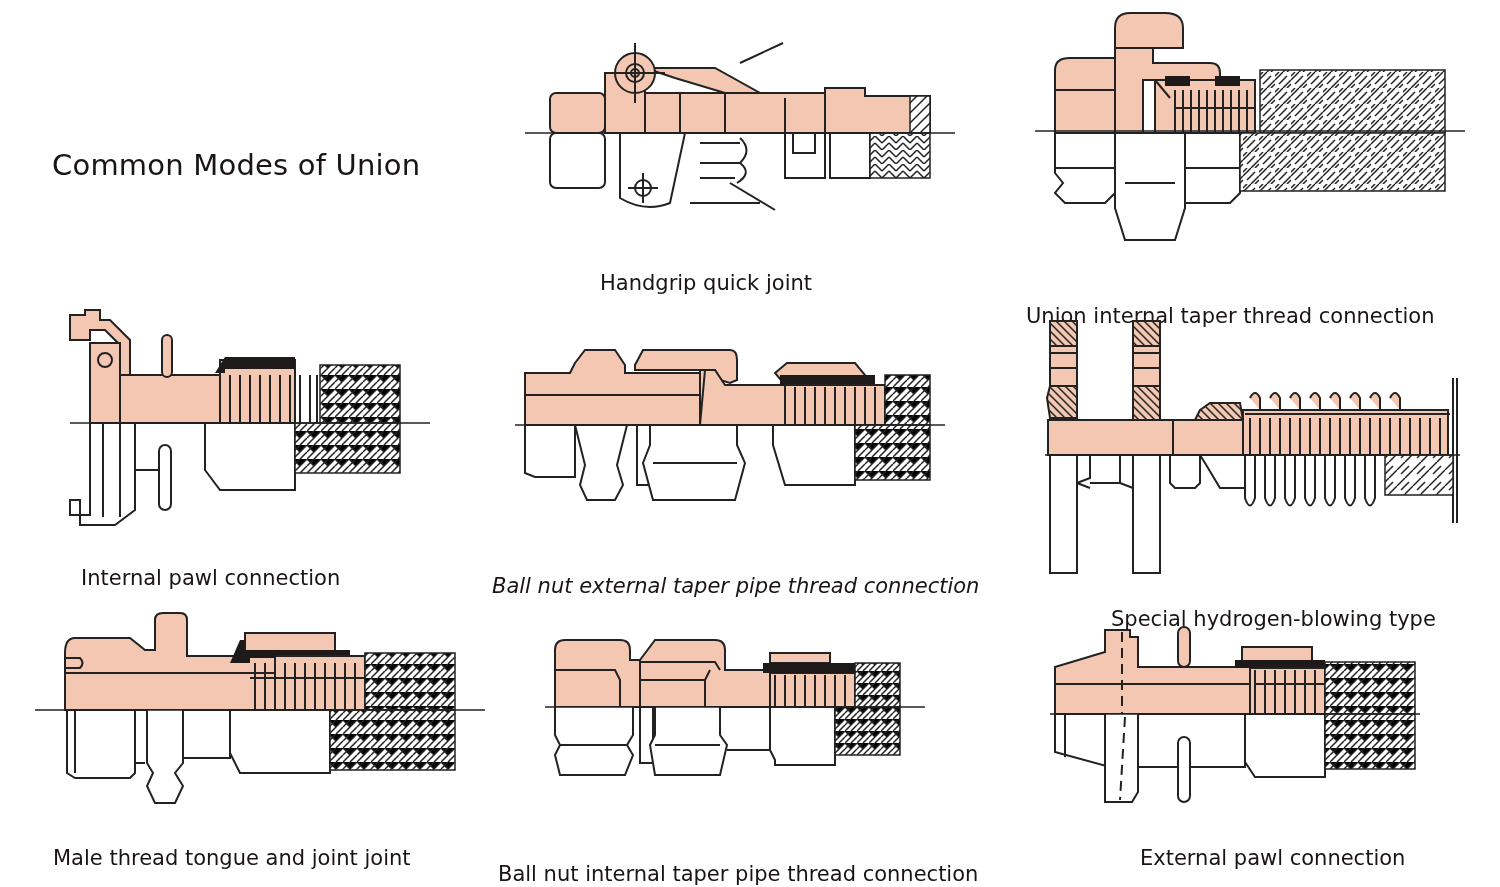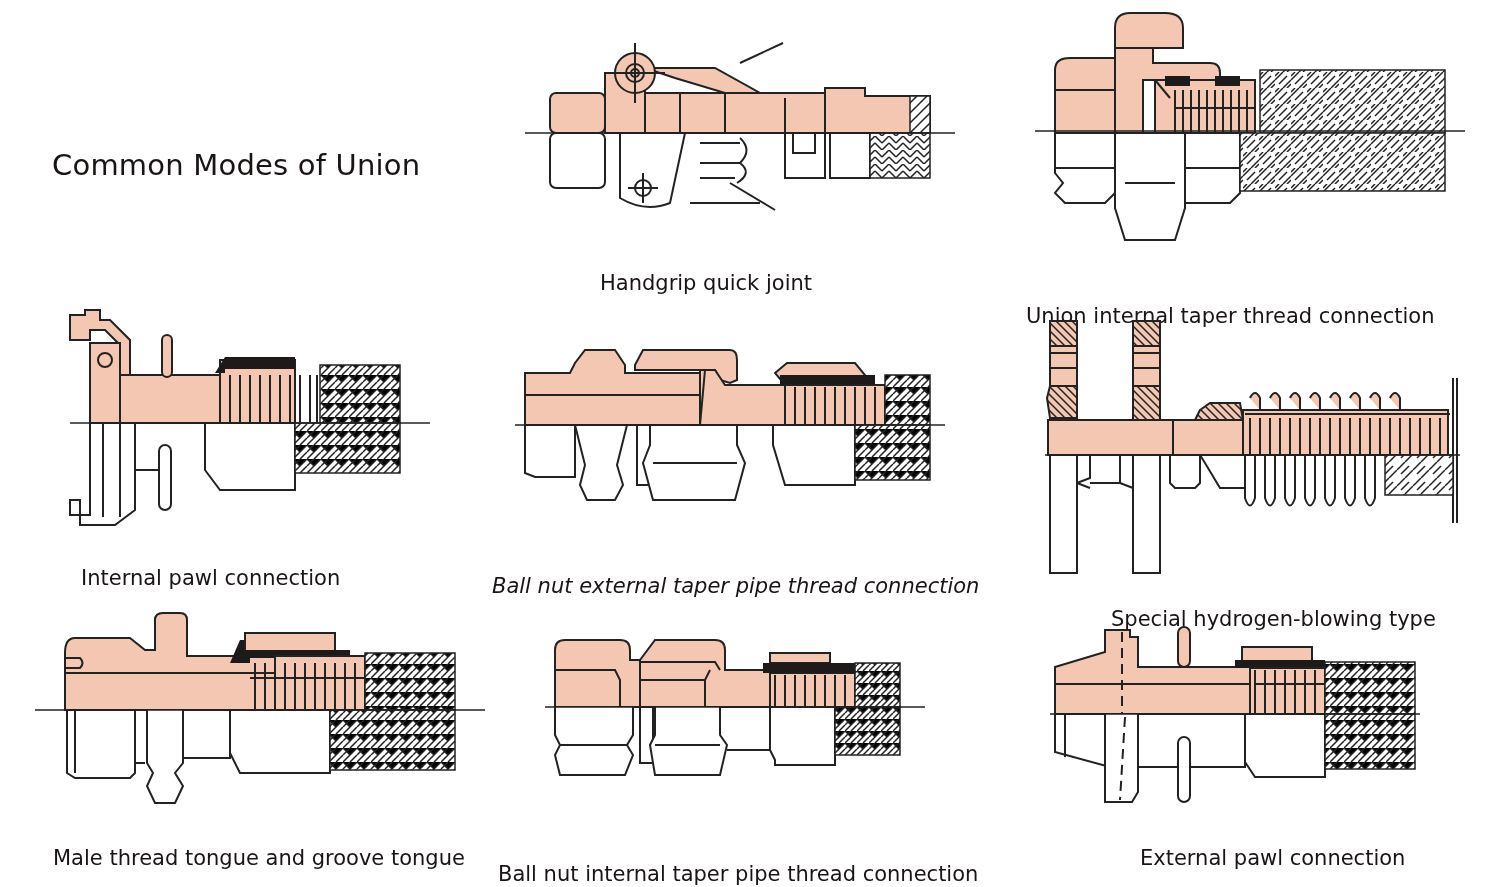--- a/index.html
+++ b/index.html
@@ -250,21 +250,21 @@
       <path d="M32,102 L32,165 L40,170 L95,170 L100,165 L100,102 Z" class="wh"></path>
       <path d="M40,102 L40,165 M100,155 L110,155" class="ln"></path>
       <path d="M112,102 L112,155 L118,165 L112,178 L120,195 L140,195 L148,178 L140,165 L148,155 L148,102" class="wh"></path>
       <path d="M148,150 L195,150 L195,102" class="ln"></path>
       <path d="M195,102 L195,145 L205,165 L295,165 L295,102" class="ln"></path>
       <rect x="295" y="102" width="125" height="60" fill="url(#braid7)" stroke="#222" stroke-width="1.5"></rect>
     </g>
     <line x1="0" y1="102" x2="450" y2="102" class="axis"></line>
   </svg>
 </div>
-<div class="caption" style="left:53px;top:846px;">Male thread tongue and groove tongue</div>
+<div class="caption" style="left:53px;top:846px;">Male thread tongue and joint joint</div>
 
 <div class="diagram" style="left:545px;top:635px;">
   <svg width="385" height="150" viewBox="0 0 385 150">
     <defs>
       <pattern id="braid8" width="12" height="12" patternUnits="userSpaceOnUse">
         <rect width="12" height="12" fill="#fff"></rect>
         <path d="M0,6 L6,0 M6,12 L12,6 M0,0 L6,6 L12,0 M0,12 L6,6" class="braid"></path>
       </pattern>
     </defs>
     <g>

